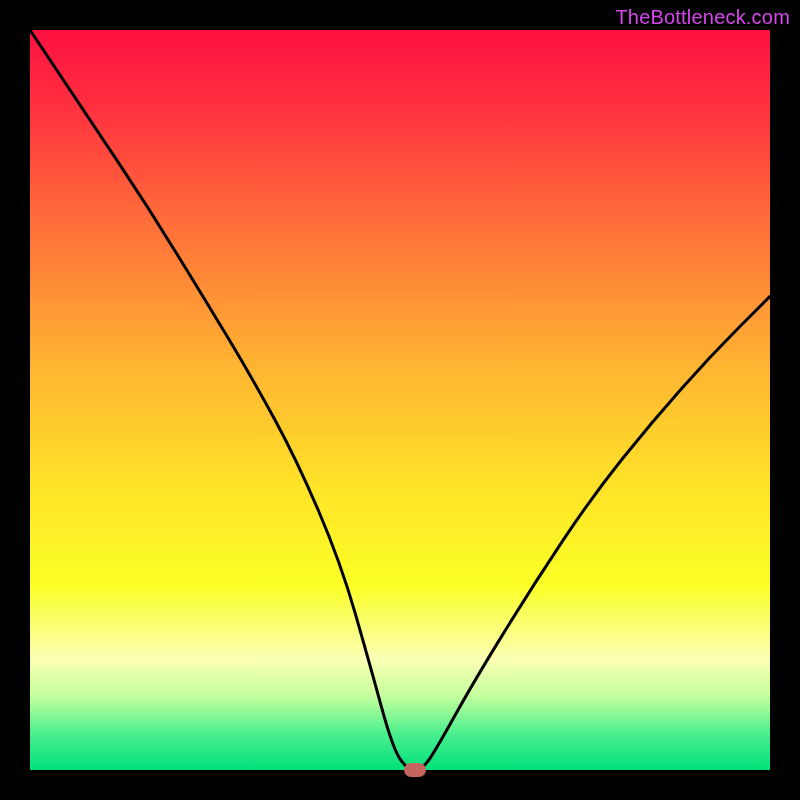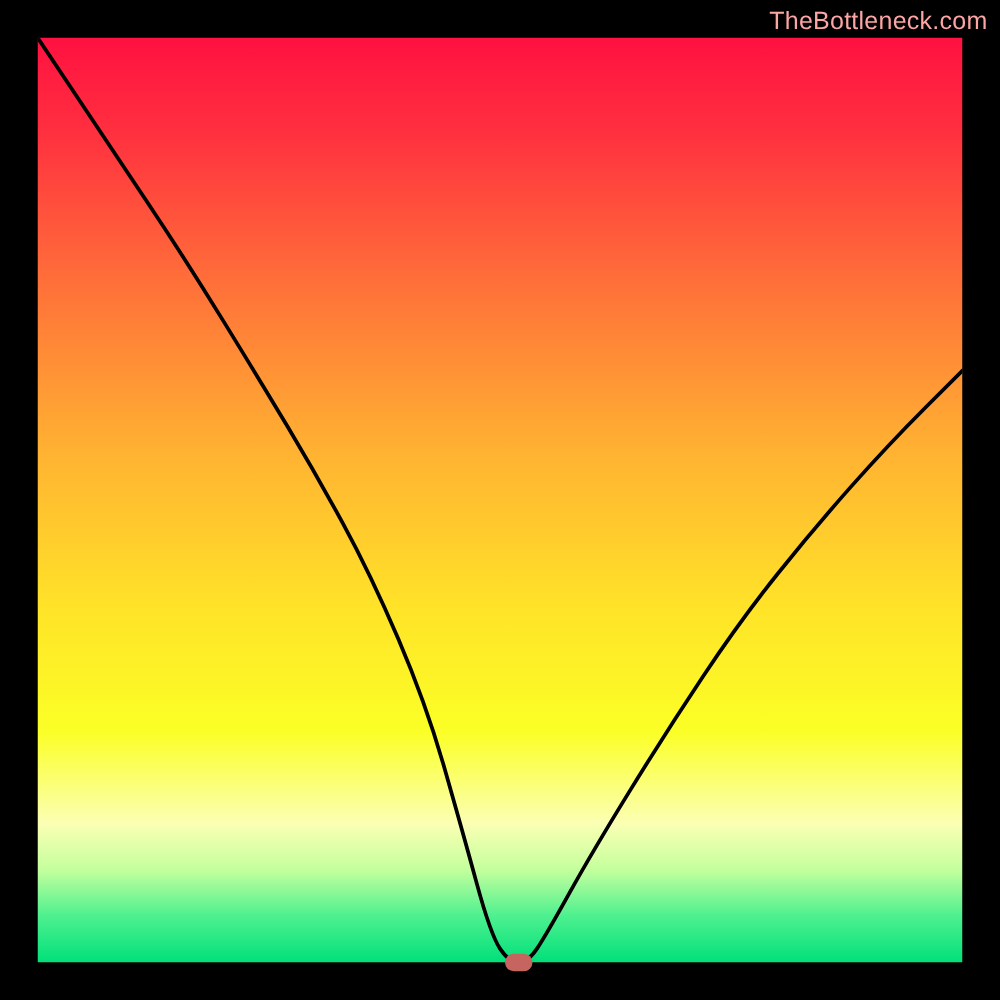--- a/index.html
+++ b/index.html
@@ -8,21 +8,21 @@
     width: 800px;
     height: 800px;
     background: #000;
     position: relative;
     font-family: Arial, Helvetica, sans-serif;
   }
   .watermark {
     position: absolute;
     top: 6px;
     right: 10px;
-    color: #fca5a5;
+    color: #d946ef;
     font-size: 20px;
     font-weight: 500;
     letter-spacing: 0.2px;
     z-index: 10;
   }
   .plot-frame {
     position: absolute;
     left: 30px;
     top: 30px;
     width: 740px;

